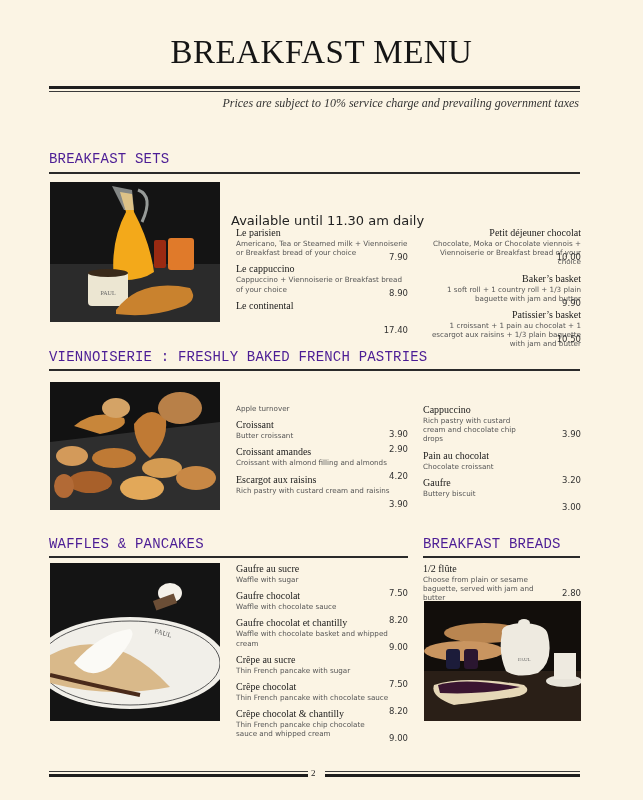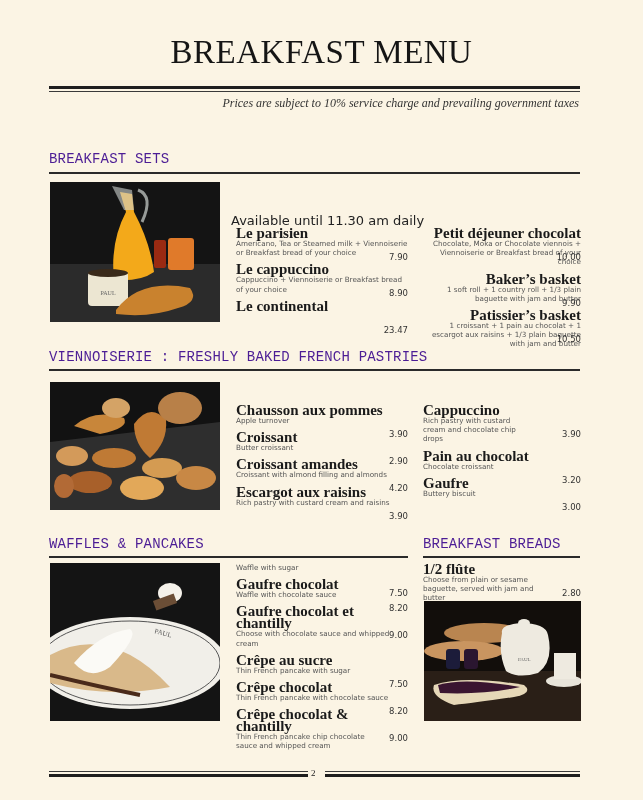--- a/index.html
+++ b/index.html
@@ -37,22 +37,22 @@
     }
     .section-rule { position: absolute; height: 2px; background: #2a2a2a; }
     .photo { position: absolute; background: #1a1a1a; overflow: hidden; }
     .availability {
       position: absolute; left: 231px; top: 177px;
       font-size: 13px; color: #222; margin-top: 36px;
     }
     .col { position: absolute; }
     .item { position: relative; margin-bottom: 6px; }
     .item-name {
-      font-family: "Liberation Serif", serif; font-weight: bold;
-      font-size: 15px; color: #1a1a1a; line-height: 12px;
+      font-family: "Liberation Serif", serif; font-weight: normal;
+      font-size: 10px; color: #1a1a1a; line-height: 12px;
     }
     .item-price {
       position: absolute; right: 0; top: 0;
       font-size: 8.5px; color: #333; line-height: 12px; margin-top: 24px;
     }
     .item-desc {
       font-size: 7.2px; color: #555; line-height: 9.2px;
     }
     .footer-num {
       position: absolute; left: 311px; top: 768px;
@@ -96,21 +96,21 @@
     <div class="item-price">7.90</div>
     <div class="item-desc">Americano, Tea or Steamed milk + Viennoiserie or Breakfast bread of your choice</div>
   </div>
   <div class="item">
     <div class="item-name">Le cappuccino</div>
     <div class="item-price">8.90</div>
     <div class="item-desc">Cappuccino + Viennoiserie or Breakfast bread of your choice</div>
   </div>
   <div class="item">
     <div class="item-name">Le continental</div>
-    <div class="item-price">23.47</div>
+    <div class="item-price">17.40</div>
   </div>
 </div>
 
 <div class="col" style="left:423px; top:227px; width:158px;text-align:right;">
   <div class="item">
     <div class="item-name">Petit déjeuner chocolat</div>
     <div class="item-price">10.00</div>
     <div class="item-desc">Chocolate, Moka or Chocolate viennois + Viennoiserie or Breakfast bread of your choice</div>
   </div>
   <div class="item">
@@ -140,21 +140,20 @@
     <ellipse cx="112" cy="86" rx="20" ry="10" fill="#d49b52"></ellipse>
     <ellipse cx="40" cy="100" rx="22" ry="11" fill="#a8602a"></ellipse>
     <ellipse cx="92" cy="106" rx="22" ry="12" fill="#e2a859"></ellipse>
     <ellipse cx="146" cy="96" rx="20" ry="12" fill="#c88845"></ellipse>
     <ellipse cx="14" cy="104" rx="10" ry="12" fill="#b26a36"></ellipse>
   </svg>
 </div>
 
 <div class="col" style="left:236px; top:404px; width:172px;">
   <div class="item">
-    <div class="item-name">Chausson aux pommes</div>
     <div class="item-price">3.90</div>
     <div class="item-desc">Apple turnover</div>
   </div>
   <div class="item">
     <div class="item-name">Croissant</div>
     <div class="item-price">2.90</div>
     <div class="item-desc">Butter croissant</div>
   </div>
   <div class="item">
     <div class="item-name">Croissant amandes</div>
@@ -197,32 +196,33 @@
     <ellipse cx="80" cy="100" rx="90" ry="42" fill="none" stroke="#555" stroke-width="1"></ellipse>
     <text x="104" y="70" font-size="7" fill="#555" font-family="Liberation Serif, serif" transform="rotate(15 104 70)">PAUL</text>
     <path d="M0 92 Q60 60 120 124 Q60 136 0 120 Z" fill="#d9b98a"></path>
     <path d="M0 112 Q50 124 90 132" stroke="#4a2a1a" stroke-width="4" fill="none"></path>
     <path d="M24 100 Q50 70 80 66 Q90 72 60 104 Q40 118 24 100 Z" fill="#fbfaf6"></path>
   </svg>
 </div>
 
 <div class="col" style="left:236px; top:563px; width:172px;">
   <div class="item">
+    <div class="item-name">Gaufre au sucre</div>
     <div class="item-price">7.50</div>
     <div class="item-desc">Waffle with sugar</div>
   </div>
   <div class="item">
     <div class="item-name">Gaufre chocolat</div>
     <div class="item-price">8.20</div>
     <div class="item-desc">Waffle with chocolate sauce</div>
   </div>
   <div class="item">
     <div class="item-name">Gaufre chocolat et chantilly</div>
     <div class="item-price">9.00</div>
-    <div class="item-desc">Choose with chocolate sauce and whipped cream</div>
+    <div class="item-desc">Waffle with chocolate basket and whipped cream</div>
   </div>
   <div class="item">
     <div class="item-name">Crêpe au sucre</div>
     <div class="item-price">7.50</div>
     <div class="item-desc">Thin French pancake with sugar</div>
   </div>
   <div class="item">
     <div class="item-name">Crêpe chocolat</div>
     <div class="item-price">8.20</div>
     <div class="item-desc">Thin French pancake with chocolate sauce</div>

